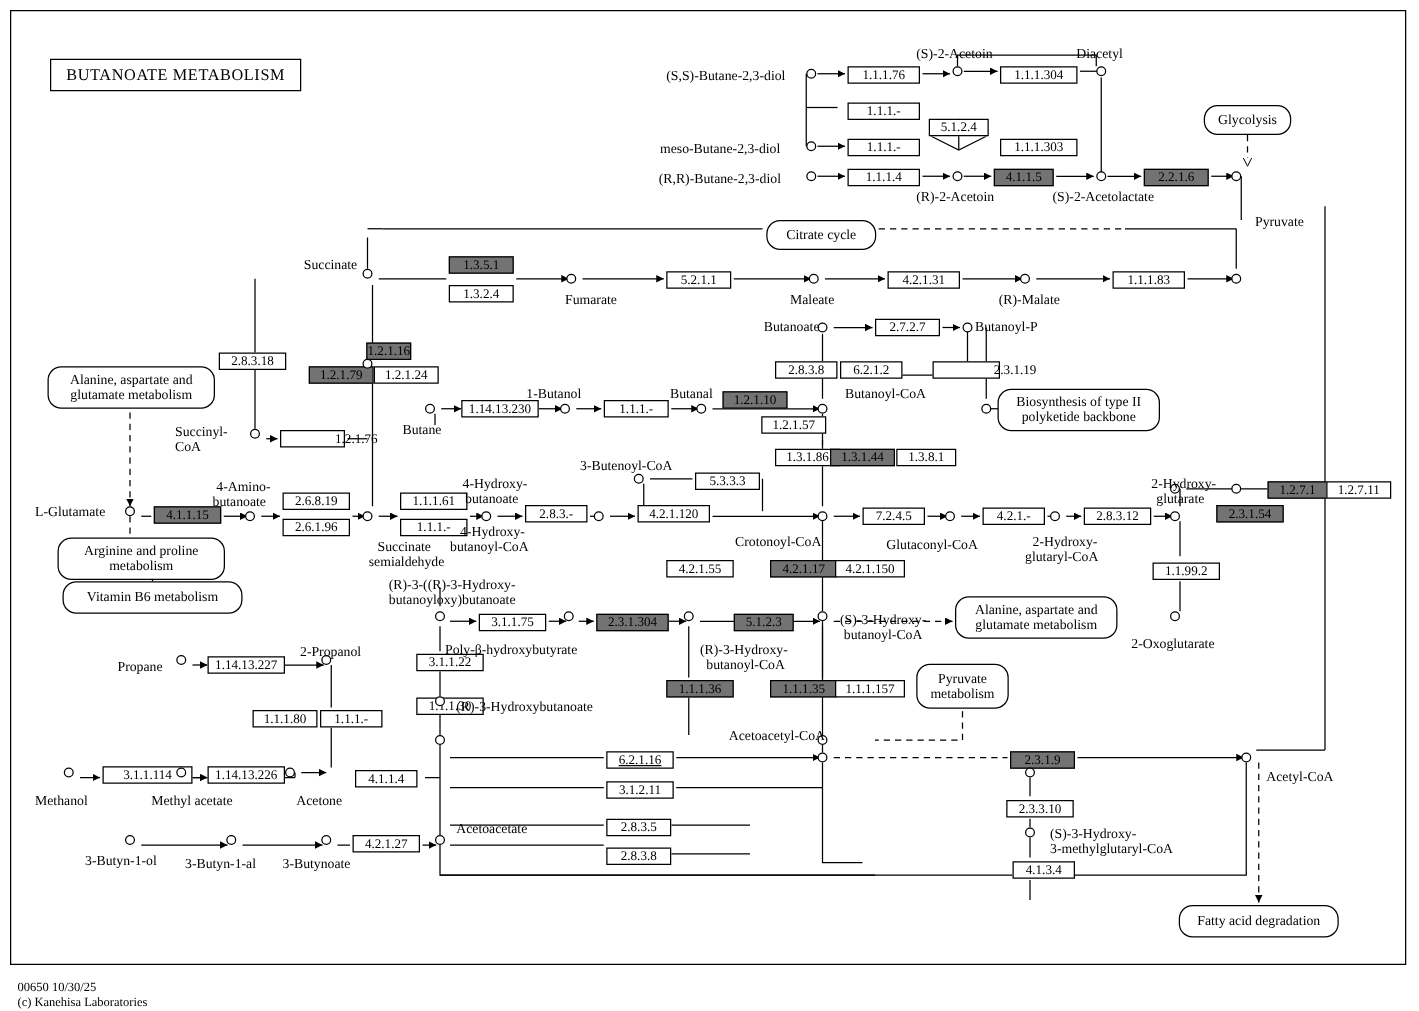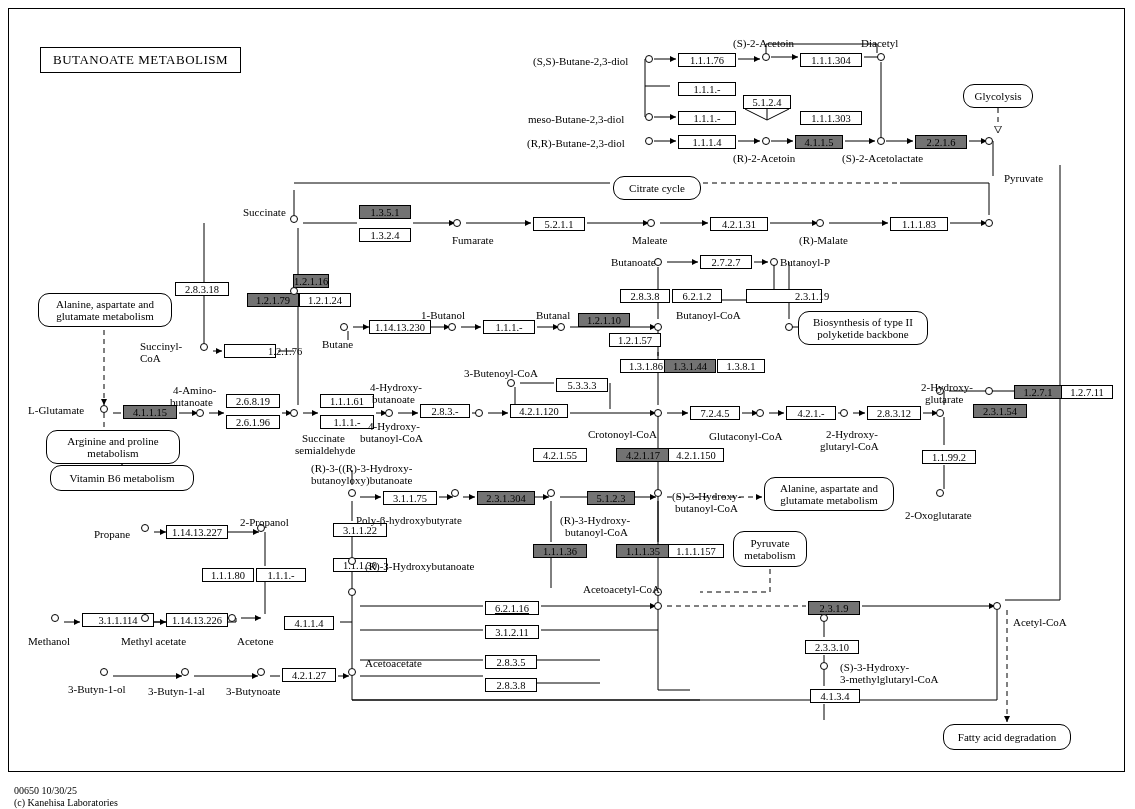--- a/index.html
+++ b/index.html
@@ -204,21 +204,21 @@
     <div class="ec" style="left:890px;top:217px;width:58px;">1.1.1.83</div>
 
     <div class="ec" style="left:175px;top:282px;width:54px;">2.8.3.18</div>
     <div class="ec green" style="left:277px;top:274px;width:36px;margin-left:16px;">1.2.1.16</div>
     <div class="ec green" style="left:247px;top:293px;width:52px;">1.2.1.79</div>
     <div class="ec" style="left:299px;top:293px;width:52px;">1.2.1.24</div>
 
     <div class="ec" style="left:700px;top:255px;width:52px;">2.7.2.7</div>
     <div class="ec" style="left:620px;top:289px;width:50px;">2.8.3.8</div>
     <div class="ec" style="left:672px;top:289px;width:50px;">6.2.1.2</div>
-    <div class="ec" style="left:746px;top:289px;width:76px;padding-left:48px;">2.3.1.19</div>
+    <div class="ec" style="left:746px;top:289px;width:54px;padding-left:48px;">2.3.1.19</div>
 
     <div class="ec green" style="left:578px;top:313px;width:52px;">1.2.1.10</div>
     <div class="ec" style="left:609px;top:333px;width:52px;">1.2.1.57</div>
     <div class="ec" style="left:369px;top:320px;width:62px;">1.14.13.230</div>
     <div class="ec" style="left:483px;top:320px;width:52px;">1.1.1.-</div>
     <div class="ec" style="left:224px;top:344px;width:52px;padding-left:43px;">1.2.1.76</div>
 
     <div class="ec" style="left:620px;top:359px;width:52px;">1.3.1.86</div>
     <div class="ec green" style="left:664px;top:359px;width:52px;">1.3.1.44</div>
     <div class="ec" style="left:717px;top:359px;width:48px;">1.3.8.1</div>

